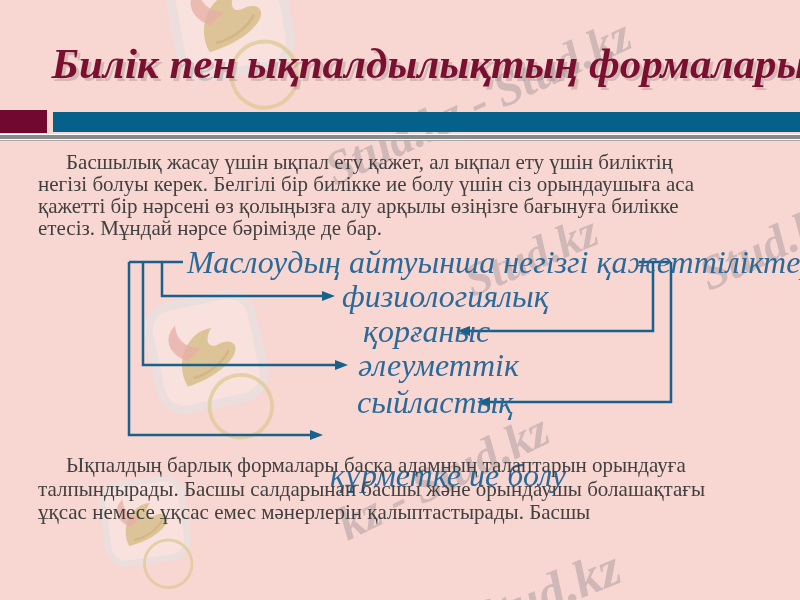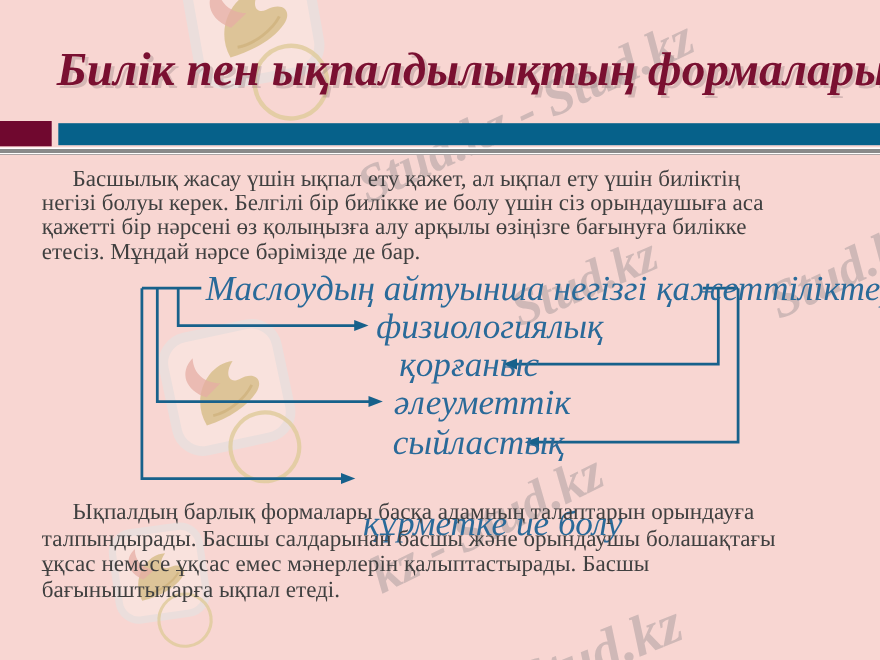--- a/index.html
+++ b/index.html
@@ -109,17 +109,16 @@
     <div class="diagram-text" id="dg-item-0">физиологиялық</div>
     <div class="diagram-text" id="dg-item-1">қорғаныс</div>
     <div class="diagram-text" id="dg-item-2">әлеуметтік</div>
     <div class="diagram-text" id="dg-item-3">сыйластық</div>
     <div class="diagram-text" id="dg-item-4">құрметке ие болу</div>
 
     <div class="para p2">
       <div class="indent">Ықпалдың барлық формалары басқа адамның талаптарын орындауға</div>
       <div>талпындырады. Басшы салдарынан басшы және орындаушы болашақтағы</div>
       <div>ұқсас немесе ұқсас емес мәнерлерін қалыптастырады. Басшы</div>
-      <div>бағыныштыларға ықпал етеді.</div>
     </div>
 
   </div>
 </div>
 
 </body></html>

